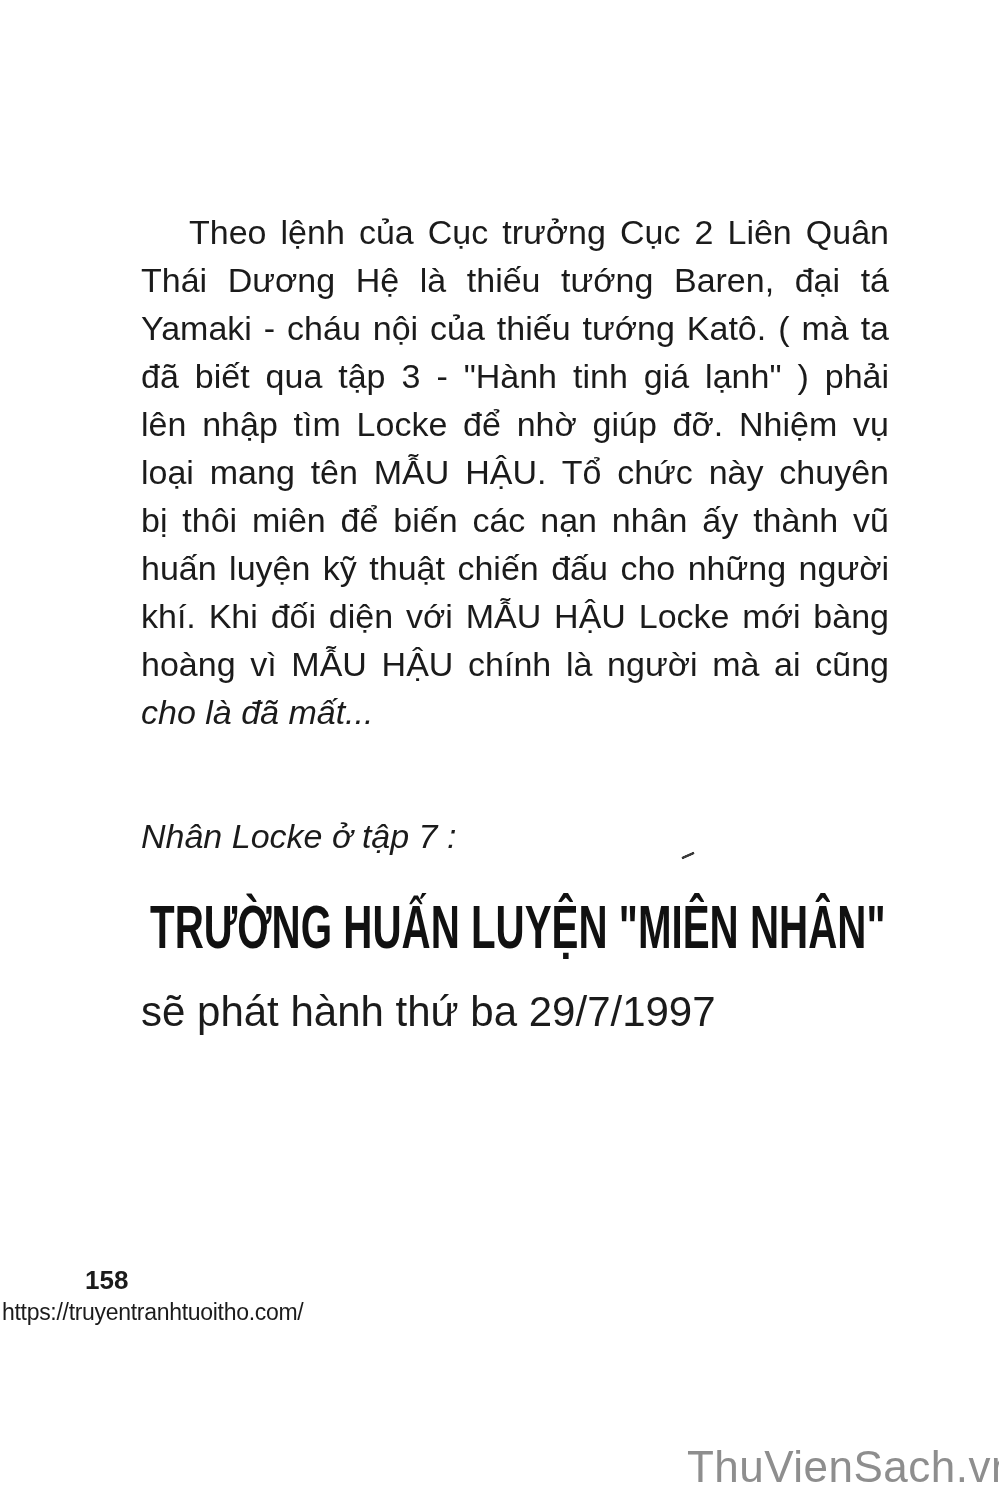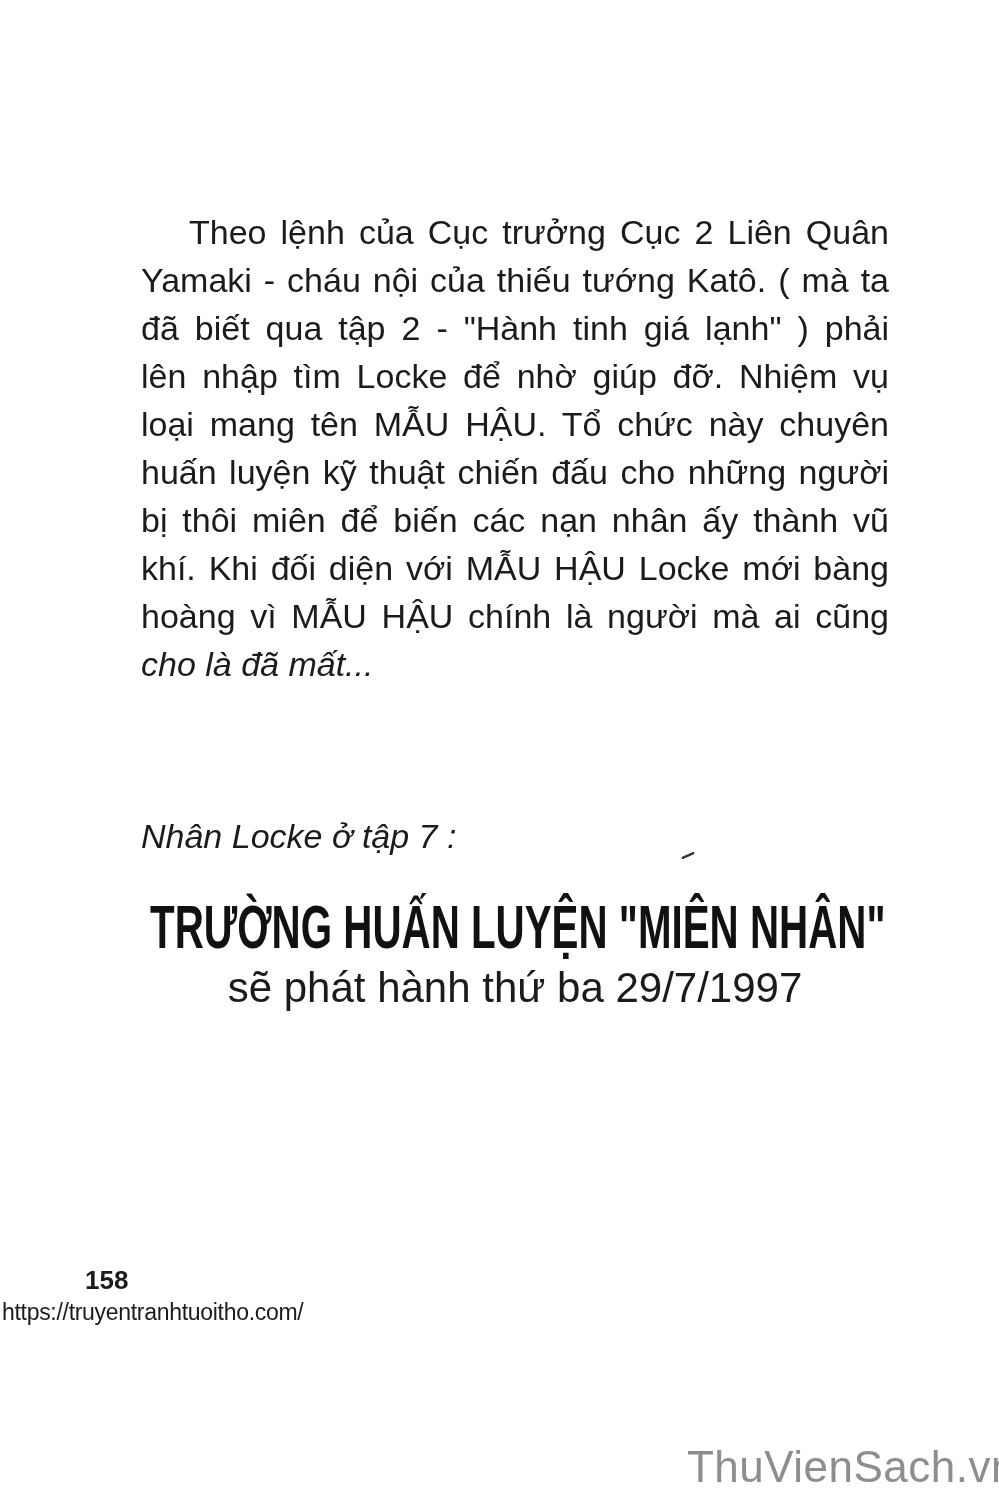--- a/index.html
+++ b/index.html
@@ -26,22 +26,22 @@
   .headline {
     position:absolute; left:150px; top:896px;
     font-size:56px; font-weight:700; line-height:56px;
     white-space:nowrap;
     letter-spacing:0px;
     transform:scale(0.72,1.1);
     transform-origin:left top;
     color:#111111;
   }
   .release {
-    position:absolute; left:141px; top:964px; width:748px;
-    text-align:center;
+    position:absolute; left:141px; top:988px; width:748px;
+    text-align:left;
     font-size:42px; line-height:48px;
   }
   .page-number {
     position:absolute; left:85px; top:1262px;
     font-size:26px; font-weight:700; line-height:36px;
   }
   .source-url {
     position:absolute; left:2px; top:1297px;
     font-size:23px; line-height:30px;
     letter-spacing:-0.3px;
@@ -60,26 +60,27 @@
     transform:rotate(-24deg);
   }
 </style>
 </head>
 <body>
 
 <div class="page">
 
   <div class="synopsis p1">
     <div class="line first">Theo lệnh của Cục trưởng Cục 2 Liên Quân</div>
+    <div class="line">Thái Dương Hệ là thiếu tướng Baren, đại tá</div>
     <div class="line">Yamaki - cháu nội của thiếu tướng Katô. ( mà ta</div>
-    <div class="line">đã biết qua tập 2 - "Hành tinh giá lạnh" ) phải</div>
+    <div class="line">đã biết qua tập 3 - "Hành tinh giá lạnh" ) phải</div>
     <div class="line">lên nhập tìm Locke để nhờ giúp đỡ. Nhiệm vụ</div>
     <div class="line">loại mang tên MẪU HẬU. Tổ chức này chuyên</div>
+    <div class="line">bị thôi miên để biến các nạn nhân ấy thành vũ</div>
     <div class="line">huấn luyện kỹ thuật chiến đấu cho những người</div>
-    <div class="line">bị thôi miên để biến các nạn nhân ấy thành vũ</div>
     <div class="line">khí. Khi đối diện với MẪU HẬU Locke mới bàng</div>
     <div class="line">hoàng vì MẪU HẬU chính là người mà ai cũng</div>
     <div class="line plain">cho là đã mất...</div>
   </div>
 
   <div class="synopsis p2">
     <div class="line plain">Nhân Locke ở tập 7 :</div>
   </div>
 
   <div class="stray-mark"></div>

